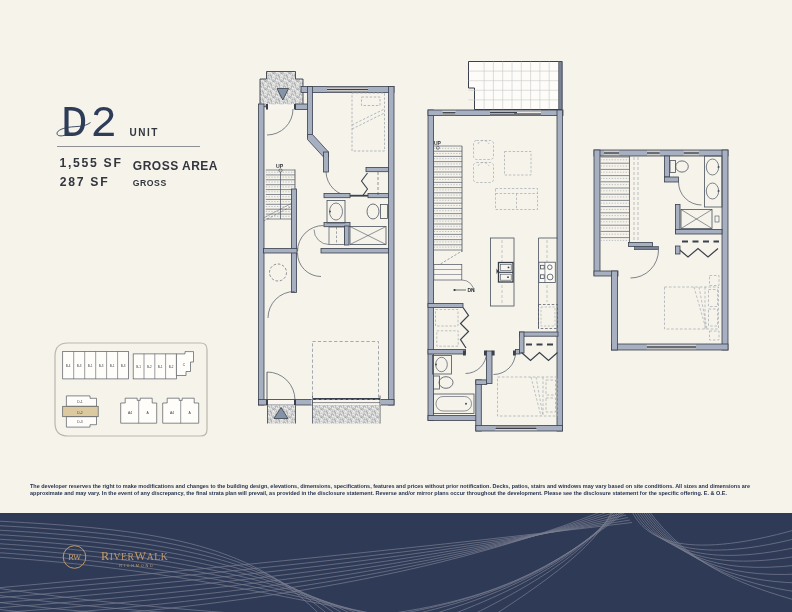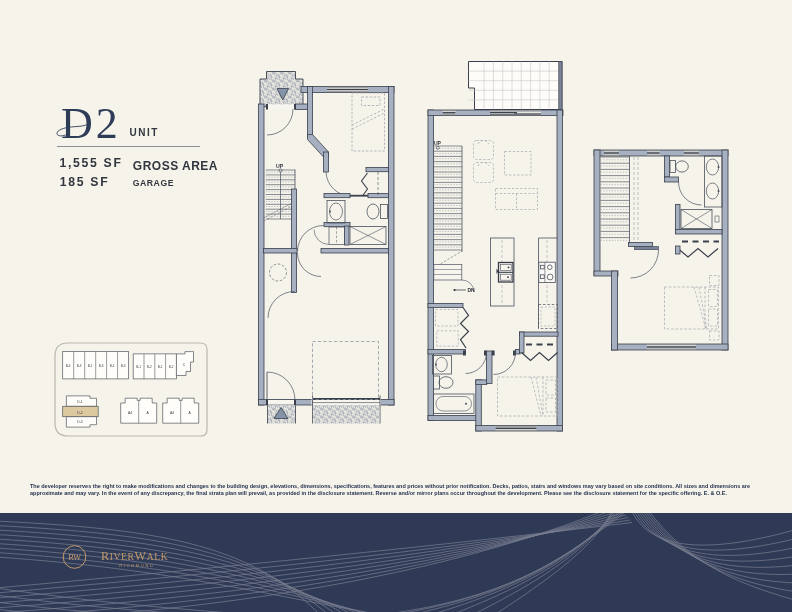--- a/index.html
+++ b/index.html
@@ -1,35 +1,35 @@
 <!DOCTYPE html>
 <html><head><meta charset="utf-8">
 <style>
 html,body{margin:0;padding:0;}
 body{width:792px;height:612px;background:#f5f3ea;font-family:"Liberation Sans",sans-serif;position:relative;overflow:hidden;}
 .abs{position:absolute;}
 </style></head>
 <body>
 
-<div class="abs" style="left:61px;top:104px;color:#2e3c58;font-family:Liberation Serif, serif;font-size:44px;letter-spacing:3px;line-height:40px;">D2</div>
+<div class="abs" style="left:61px;top:104px;color:#2e3c58;font-family:Liberation Mono, monospace;font-size:44px;letter-spacing:3px;line-height:40px;">D2</div>
 <svg class="abs" style="left:0;top:0" width="250" height="200" viewBox="0 0 250 200">
 <path d="M90.5,122.5 C84,127.5 76,126 68.5,127.3 C60.5,128.6 56,131.5 57.2,134.3 C58.2,136.6 63.5,136.2 67,134.3 C69.3,133 69.8,131.2 67.8,130.7" fill="none" stroke="#2e3c58" stroke-width="0.9"></path>
 </svg>
 
 <div class="abs" style="left:129.5px;top:126.5px;color:#32363e;font-size:10px;font-weight:bold;letter-spacing:1.5px;">UNIT</div>
 
 <div class="abs" style="left:57px;top:146.4px;width:142.5px;height:1px;background:#8e9095;"></div>
 
 <div class="abs" style="left:59.5px;top:156px;color:#32363e;font-size:12.2px;font-weight:bold;letter-spacing:1.7px;">1,555 SF</div>
 
 <div class="abs" style="left:132.8px;top:158.8px;color:#32363e;font-size:12px;font-weight:bold;letter-spacing:0.5px;">GROSS AREA</div>
 
-<div class="abs" style="left:59.8px;top:174.9px;color:#32363e;font-size:12.2px;font-weight:bold;letter-spacing:1.7px;">185 SF</div>
-
-<div class="abs" style="left:132.8px;top:178px;color:#32363e;font-size:8.7px;font-weight:bold;letter-spacing:0.5px;">GARAGE</div>
+<div class="abs" style="left:59.8px;top:174.9px;color:#32363e;font-size:12.2px;font-weight:bold;letter-spacing:1.7px;">287 SF</div>
+
+<div class="abs" style="left:132.8px;top:178px;color:#32363e;font-size:8.7px;font-weight:bold;letter-spacing:0.5px;">GROSS</div>
 
 <svg class="abs" style="left:0;top:0" width="792" height="612" viewBox="0 0 792 612">
 <defs>
 <pattern id="stip" width="8" height="8" patternUnits="userSpaceOnUse">
 <rect width="8" height="8" fill="#efede6"></rect>
 <circle cx="4.6" cy="5.1" r="0.51" fill="#a2a8b4"></circle>
 <circle cx="3.8" cy="7.0" r="0.43" fill="#98a0ac"></circle>
 <circle cx="7.8" cy="7.2" r="0.54" fill="#a2a8b4"></circle>
 <circle cx="7.7" cy="4.2" r="0.4" fill="#8d95a2"></circle>
 <circle cx="2.4" cy="2.5" r="0.42" fill="#8d95a2"></circle>

